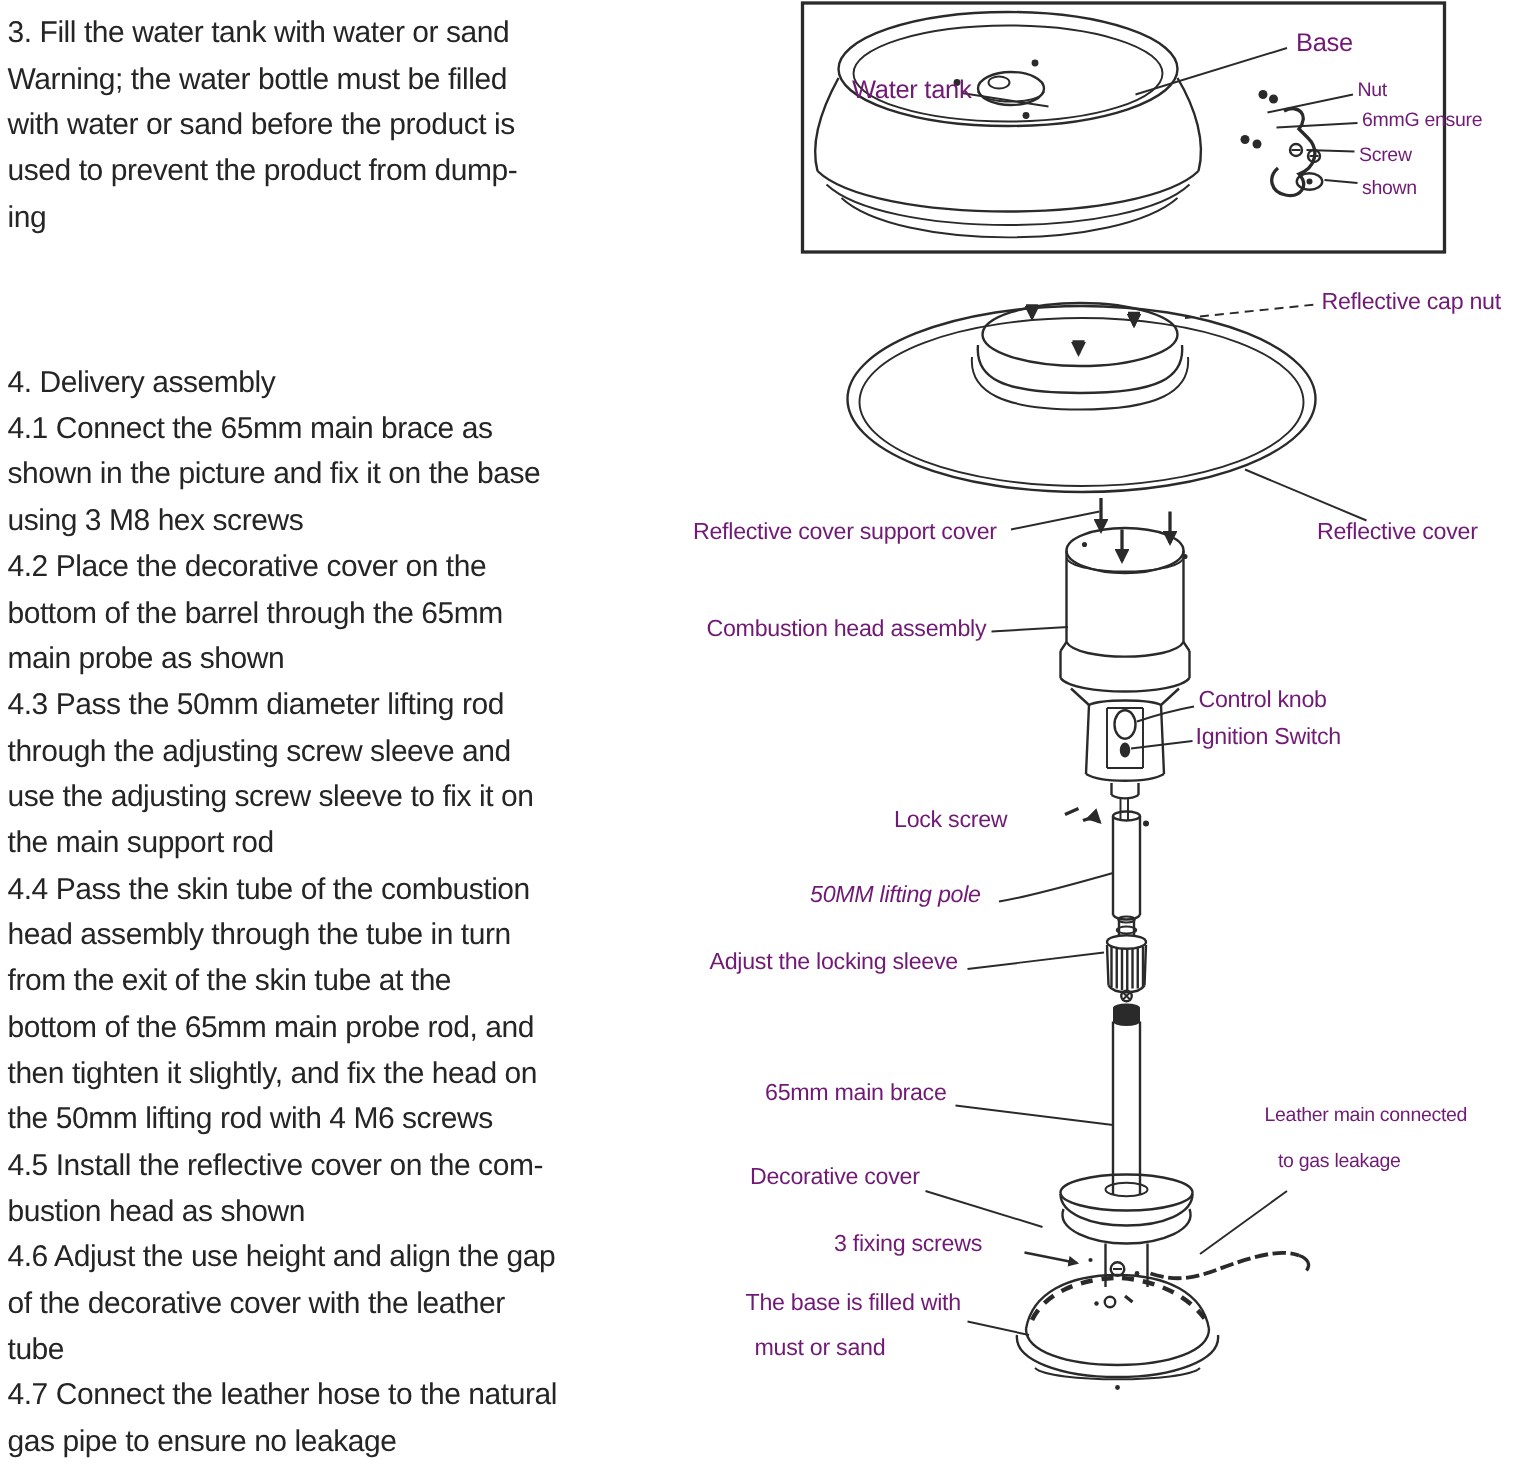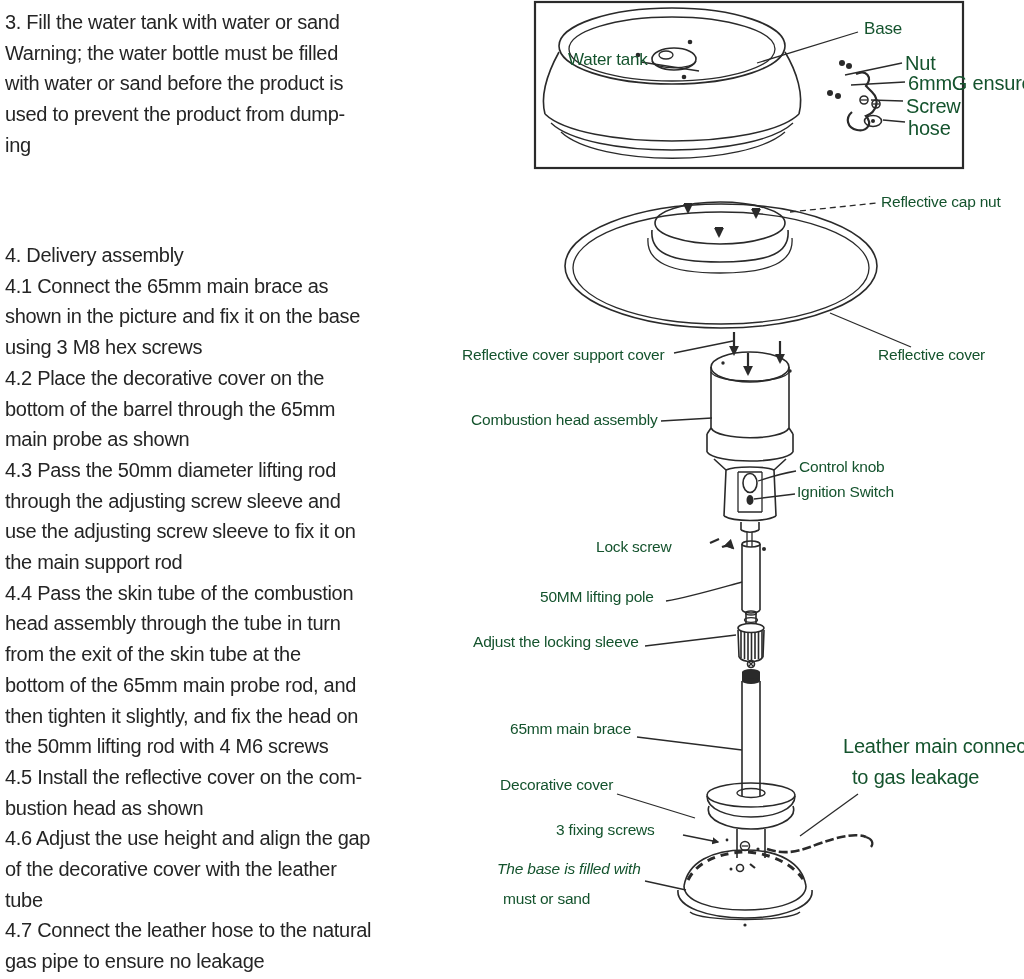--- a/index.html
+++ b/index.html
@@ -2,23 +2,23 @@
 <html><head>
 <meta charset="utf-8">
 <style>
   html,body{margin:0;padding:0;background:#fff;}
   .page{position:relative;width:1024px;height:979px;background:#fff;overflow:hidden;
         font-family:"Liberation Sans", sans-serif;color:#1f1f1f;}
   .col-text{position:absolute;left:5px;width:445px;font-size:20px;line-height:30.7px;
             letter-spacing:-0.3px;white-space:pre-line;color:#252525;}
   #sec3{top:7px;}
   #sec4{top:240px;}
-  .lbl{position:absolute;font-size:15.5px;color:#14532d;white-space:nowrap;letter-spacing:-0.2px;}
+  .lbl{position:absolute;font-size:15.5px;color:#701a75;white-space:nowrap;letter-spacing:-0.2px;}
   .lbl-lg{font-size:17px;}
-  .lbl-md{font-size:20px;}
+  .lbl-md{font-size:13px;}
   svg{position:absolute;left:0;top:0;}
   .s{stroke:#2a2a2a;fill:none;stroke-width:1.6;}
   .s2{stroke:#2a2a2a;fill:none;stroke-width:2.2;}
   .thin{stroke:#2a2a2a;fill:none;stroke-width:1.3;}
   .fill{fill:#2a2a2a;stroke:none;}
   .dash{stroke-dasharray:6 4;}
 </style>
 </head>
 <body>
 
@@ -204,32 +204,32 @@
       <path d="M 750,864 L 755,868" class="s2"></path>
       <path d="M 645,881 L 686,890" class="thin"></path>
     </g>
   </svg>
 
   <div class="lbl lbl-lg" style="left:568px;top:50px;">Water tank</div>
   <div class="lbl lbl-lg" style="left:864px;top:19px;">Base</div>
   <div class="lbl lbl-md" style="left:905px;top:52px;">Nut</div>
   <div class="lbl lbl-md" style="left:908px;top:72px;">6mmG ensure</div>
   <div class="lbl lbl-md" style="left:906px;top:95px;">Screw</div>
-  <div class="lbl lbl-md" style="left:908px;top:117px;">hose</div>
+  <div class="lbl lbl-md" style="left:908px;top:117px;">shown</div>
 
   <div class="lbl" style="left:881px;top:193px;">Reflective cap nut</div>
   <div class="lbl" style="left:462px;top:346px;">Reflective cover support cover</div>
   <div class="lbl" style="left:878px;top:346px;">Reflective cover</div>
   <div class="lbl" style="left:471px;top:411px;">Combustion head assembly</div>
   <div class="lbl" style="left:799px;top:458px;">Control knob</div>
   <div class="lbl" style="left:797px;top:483px;">Ignition Switch</div>
   <div class="lbl" style="left:596px;top:538px;">Lock screw</div>
-  <div class="lbl" style="left:540px;top:588px;">50MM lifting pole</div>
+  <div class="lbl" style="left:540px;top:588px;font-style:italic;">50MM lifting pole</div>
   <div class="lbl" style="left:473px;top:633px;">Adjust the locking sleeve</div>
   <div class="lbl" style="left:510px;top:720px;">65mm main brace</div>
   <div class="lbl lbl-md" style="left:843px;top:735px;">Leather main connected</div>
   <div class="lbl lbl-md" style="left:852px;top:766px;">to gas leakage</div>
   <div class="lbl" style="left:500px;top:776px;">Decorative cover</div>
   <div class="lbl" style="left:556px;top:821px;">3 fixing screws</div>
-  <div class="lbl" style="left:497px;top:860px;font-style:italic;">The base is filled with</div>
+  <div class="lbl" style="left:497px;top:860px;">The base is filled with</div>
   <div class="lbl" style="left:503px;top:890px;">must or sand</div>
 
 </div>
 
 </body></html>

